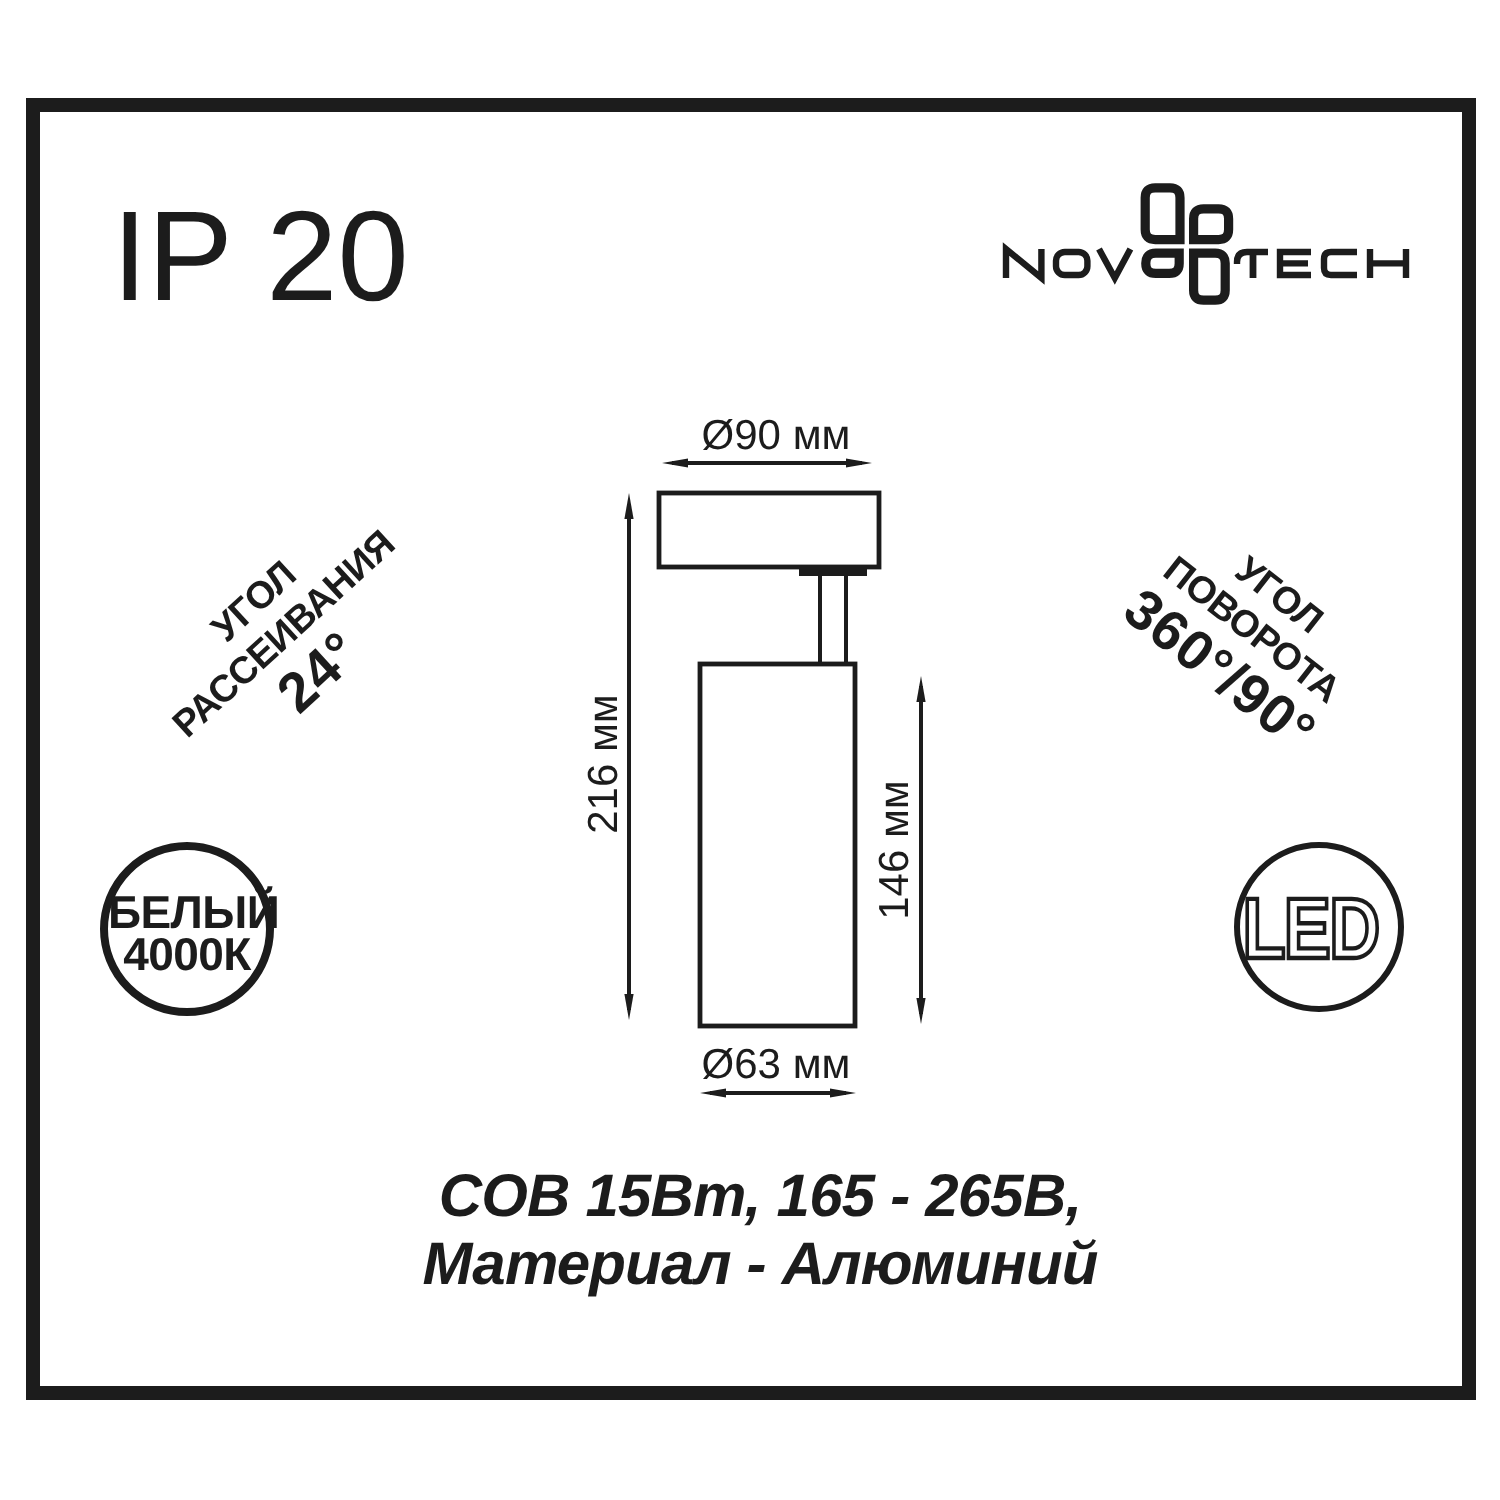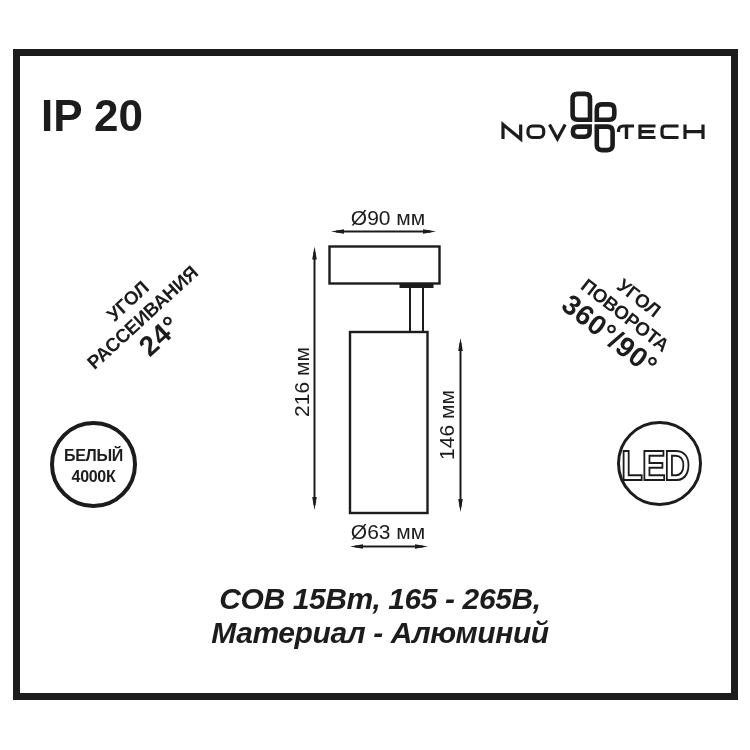--- a/index.html
+++ b/index.html
@@ -1,25 +1,25 @@
 <!DOCTYPE html>
 <html><head>
 <meta charset="utf-8">
 <style>
   html,body{margin:0;padding:0;width:750px;height:750px;background:#fff;overflow:hidden;
     font-family:"Liberation Sans",sans-serif;color:#1c1c1c;}
   .abs{position:absolute;}
   .frame{left:13px;top:49px;width:711px;height:637px;border:7px solid #1c1c1c;}
-  .ip{left:41px;top:91px;font-size:44px;font-weight:bold;letter-spacing:0px;}
+  .ip{left:56px;top:91px;font-size:64px;font-weight:normal;letter-spacing:0px;}
   .rot{font-weight:bold;text-align:center;line-height:22px;font-size:19px;letter-spacing:-0.3px;width:200px;}
   .rotL{left:45px;top:284px;transform:rotate(-42.5deg);}
   .rotR{left:523px;top:282px;transform:rotate(38deg);}
   .big{font-size:28px;line-height:28px;letter-spacing:0.5px;}
   .circL{left:50px;top:421px;width:79px;height:79px;border:4px solid #1c1c1c;border-radius:50%;
-     text-align:center;font-weight:bold;font-size:16px;line-height:20.5px;padding-top:0;}
+     text-align:center;font-weight:bold;font-size:23px;line-height:20.5px;padding-top:0;}
   .circLinner{width:100%;margin-top:21px;letter-spacing:-0.3px;}
   .circR{left:617px;top:421px;width:79px;height:79px;border:3px solid #1c1c1c;border-radius:50%;}
   .led{left:614px;top:441px;width:80px;text-align:center;font-weight:bold;font-size:43px;
      color:#fff;-webkit-text-stroke:2.2px #1c1c1c;letter-spacing:-1px;transform:scaleX(0.82);}
   .spec{left:0px;top:582px;width:760px;text-align:center;font-weight:bold;font-style:italic;
      font-size:30px;line-height:34px;letter-spacing:-0.4px;}
 </style>
 </head>
 <body>
 

